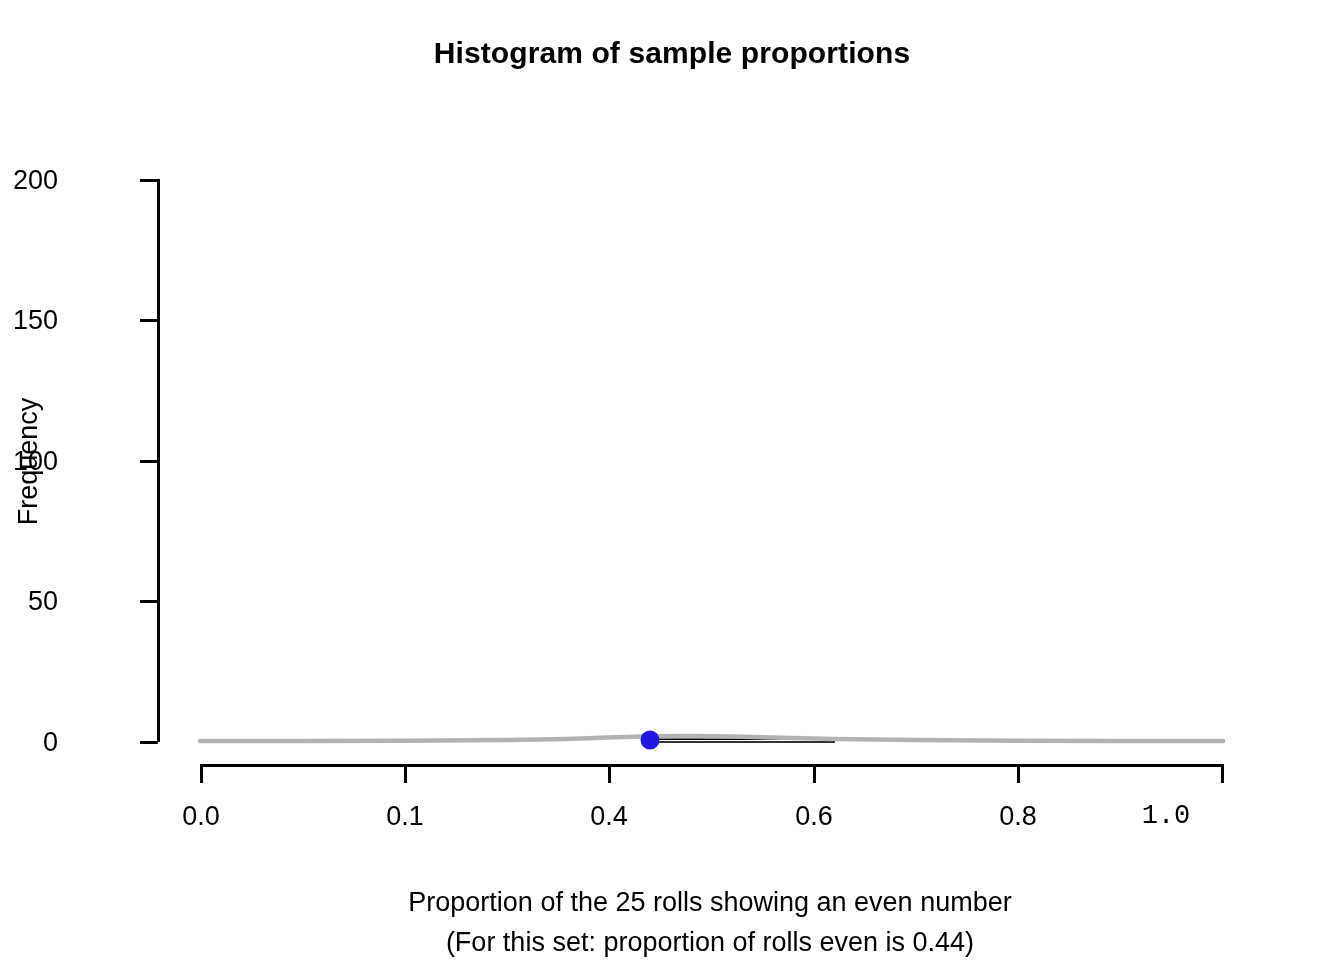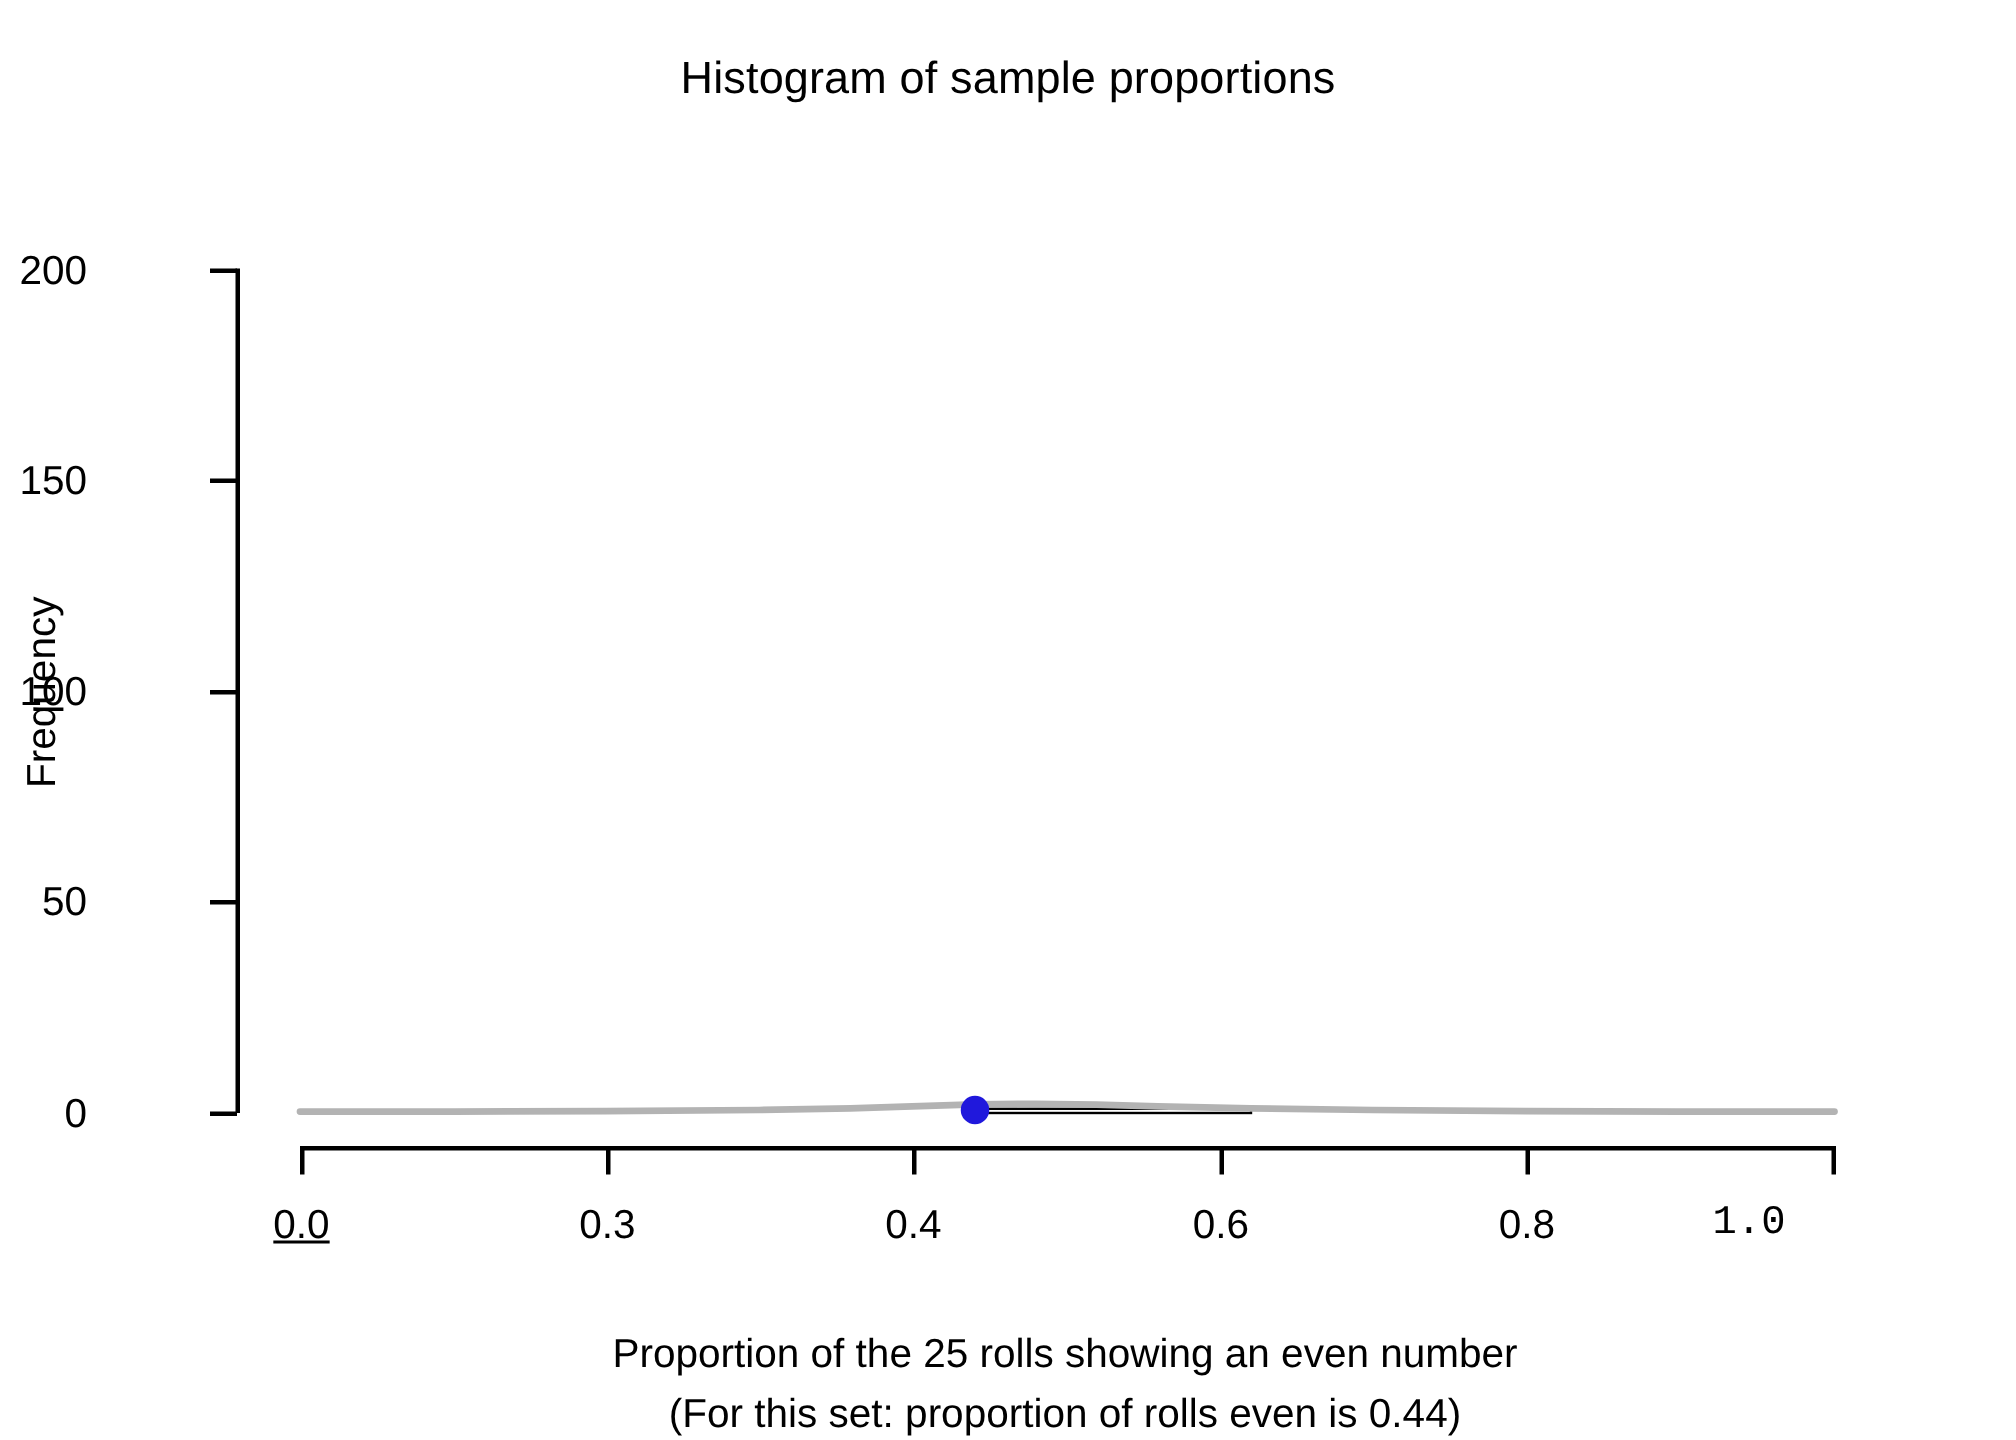--- a/index.html
+++ b/index.html
@@ -16,21 +16,21 @@
     color: #000000;
     overflow: hidden;
   }
   .plot-title {
     position: absolute;
     left: 0;
     top: 34px;
     width: 1344px;
     text-align: center;
     font-size: 30px;
-    font-weight: normal;
+    font-weight: bold;
     line-height: 38px;
     letter-spacing: 0.1px;
   }
   .title-line-2 {
     display: block;
   }
 
   
   .y-axis-line {
     position: absolute;
@@ -146,22 +146,22 @@
   <div class="y-axis-title">Frequency</div>
 
   <div class="x-axis-line"></div>
   <div class="x-tick" style="left:200px;"></div>
   <div class="x-tick" style="left:404px;"></div>
   <div class="x-tick" style="left:608px;"></div>
   <div class="x-tick" style="left:813px;"></div>
   <div class="x-tick" style="left:1017px;"></div>
   <div class="x-tick" style="left:1221px;"></div>
 
-  <div class="x-tick-label" style="left:131px;text-decoration:underline;">0.0</div>
-  <div class="x-tick-label" style="left:335px;">0.3</div>
+  <div class="x-tick-label" style="left:131px;">0.0</div>
+  <div class="x-tick-label" style="left:335px;">0.1</div>
   <div class="x-tick-label" style="left:539px;">0.4</div>
   <div class="x-tick-label" style="left:744px;">0.6</div>
   <div class="x-tick-label" style="left:948px;">0.8</div>
   <div class="x-tick-label" style="left:1096px;font-family:Liberation Mono, monospace;">1.0</div>
 
   <div class="x-axis-title">
     <span>Proportion of the 25 rolls showing an even number</span>
     <span class="sub-line">(For this set: proportion of rolls even is 0.44)</span>
   </div>
 

